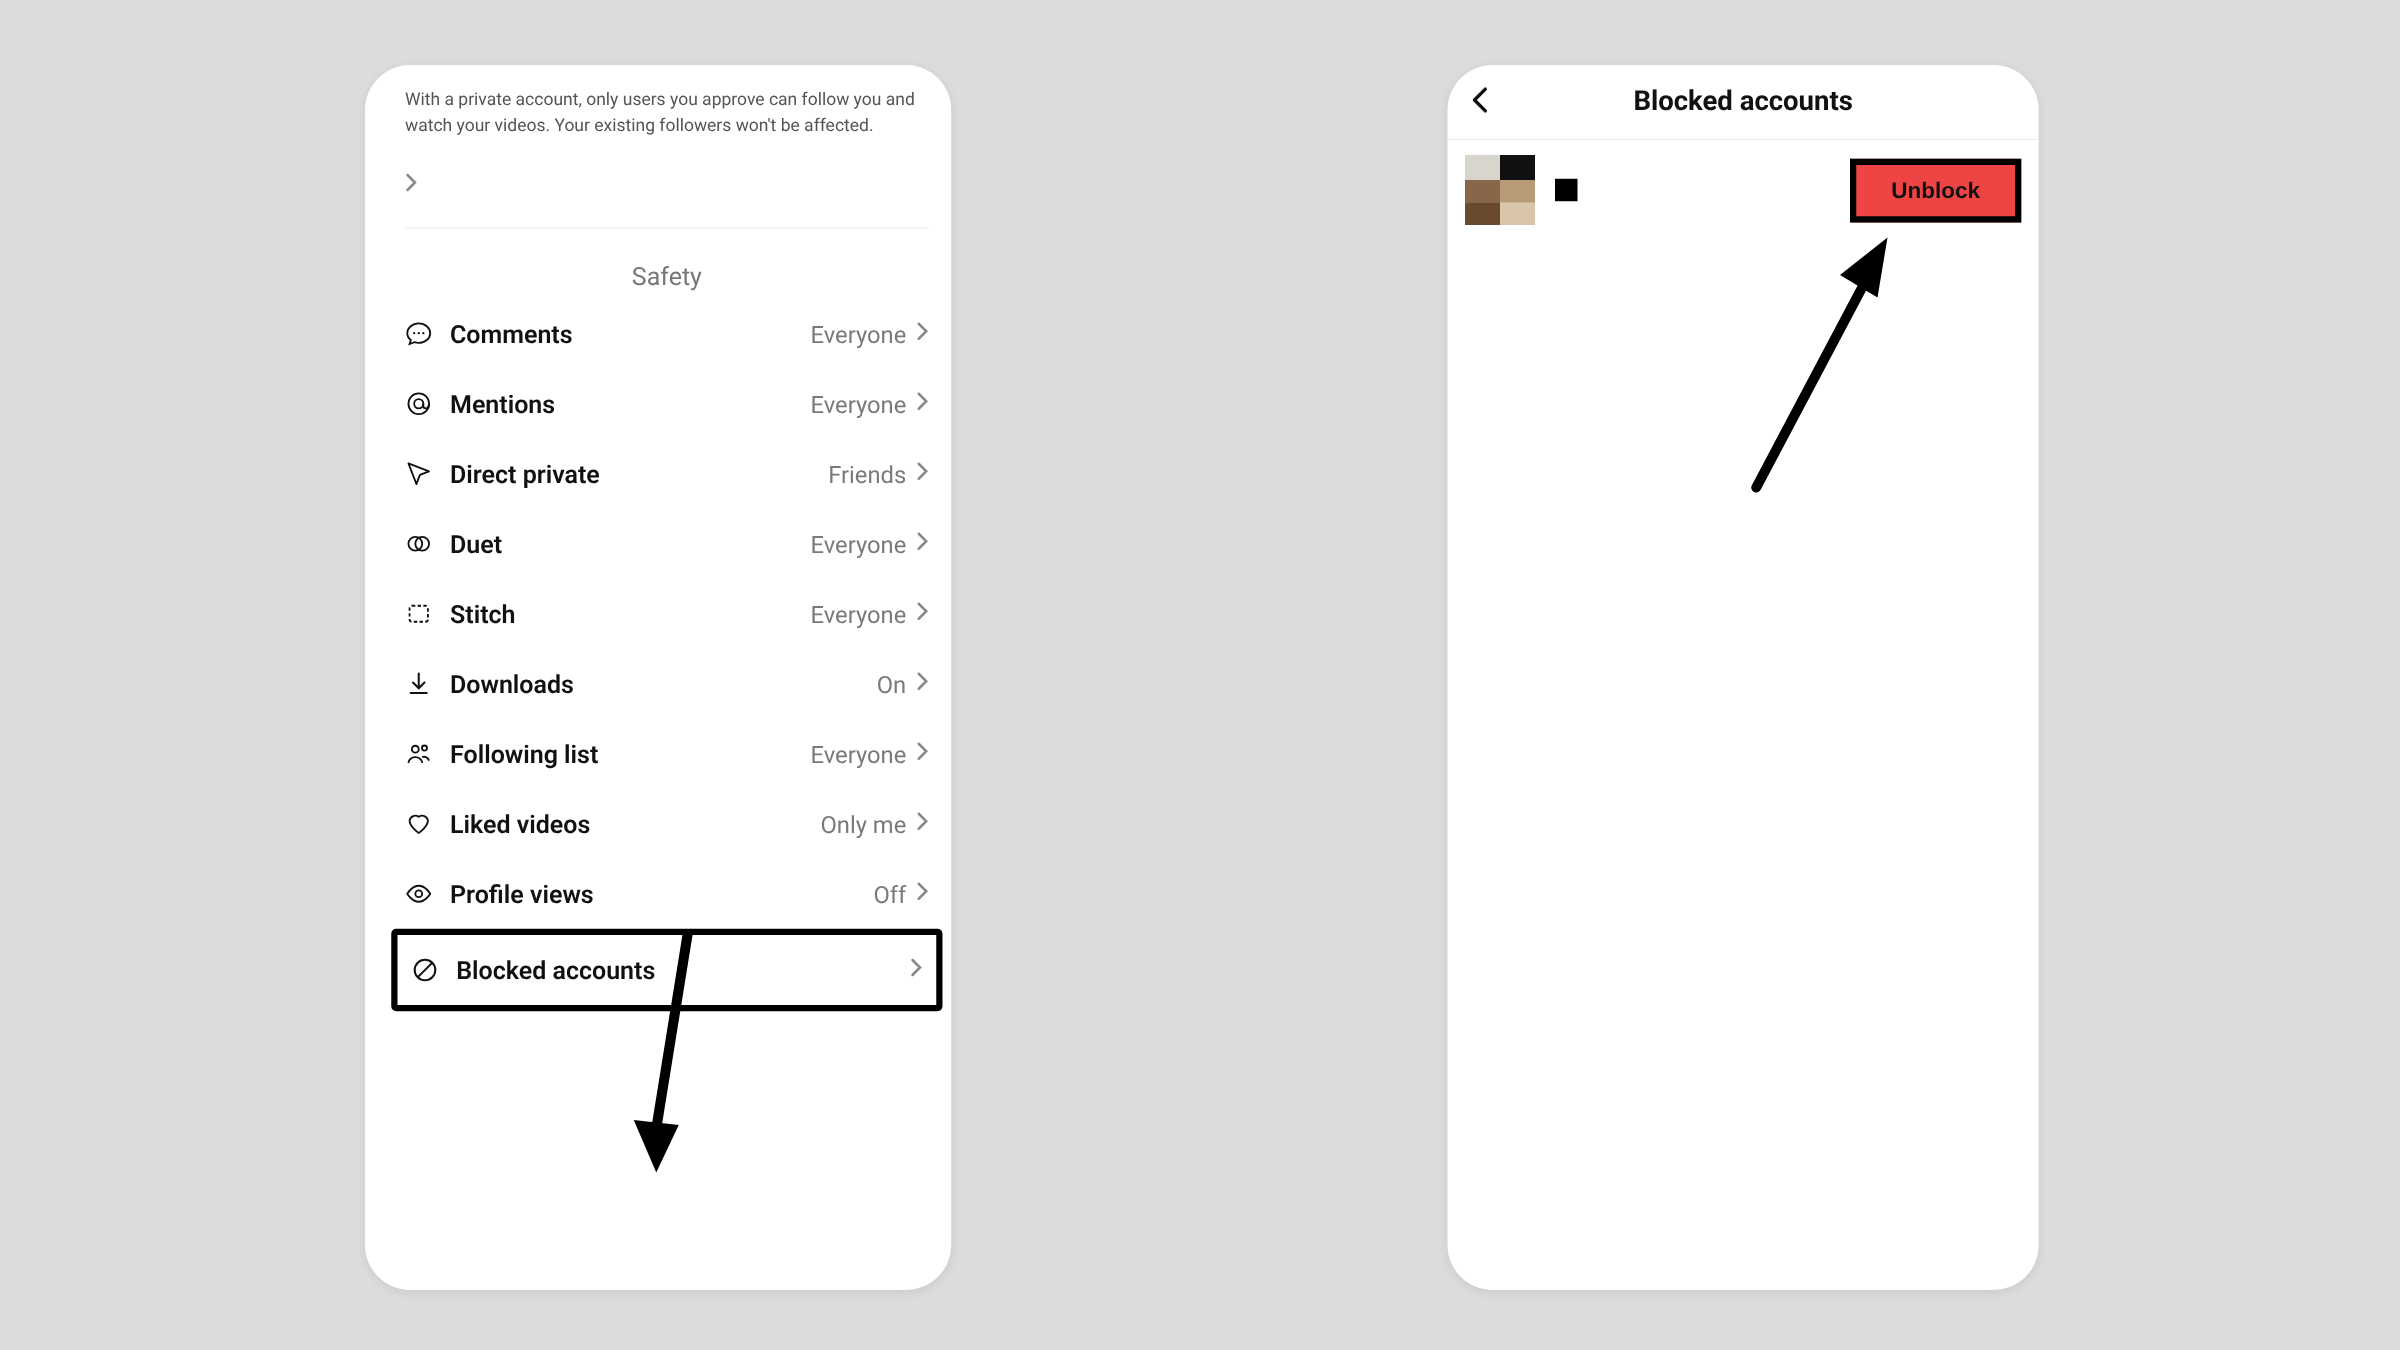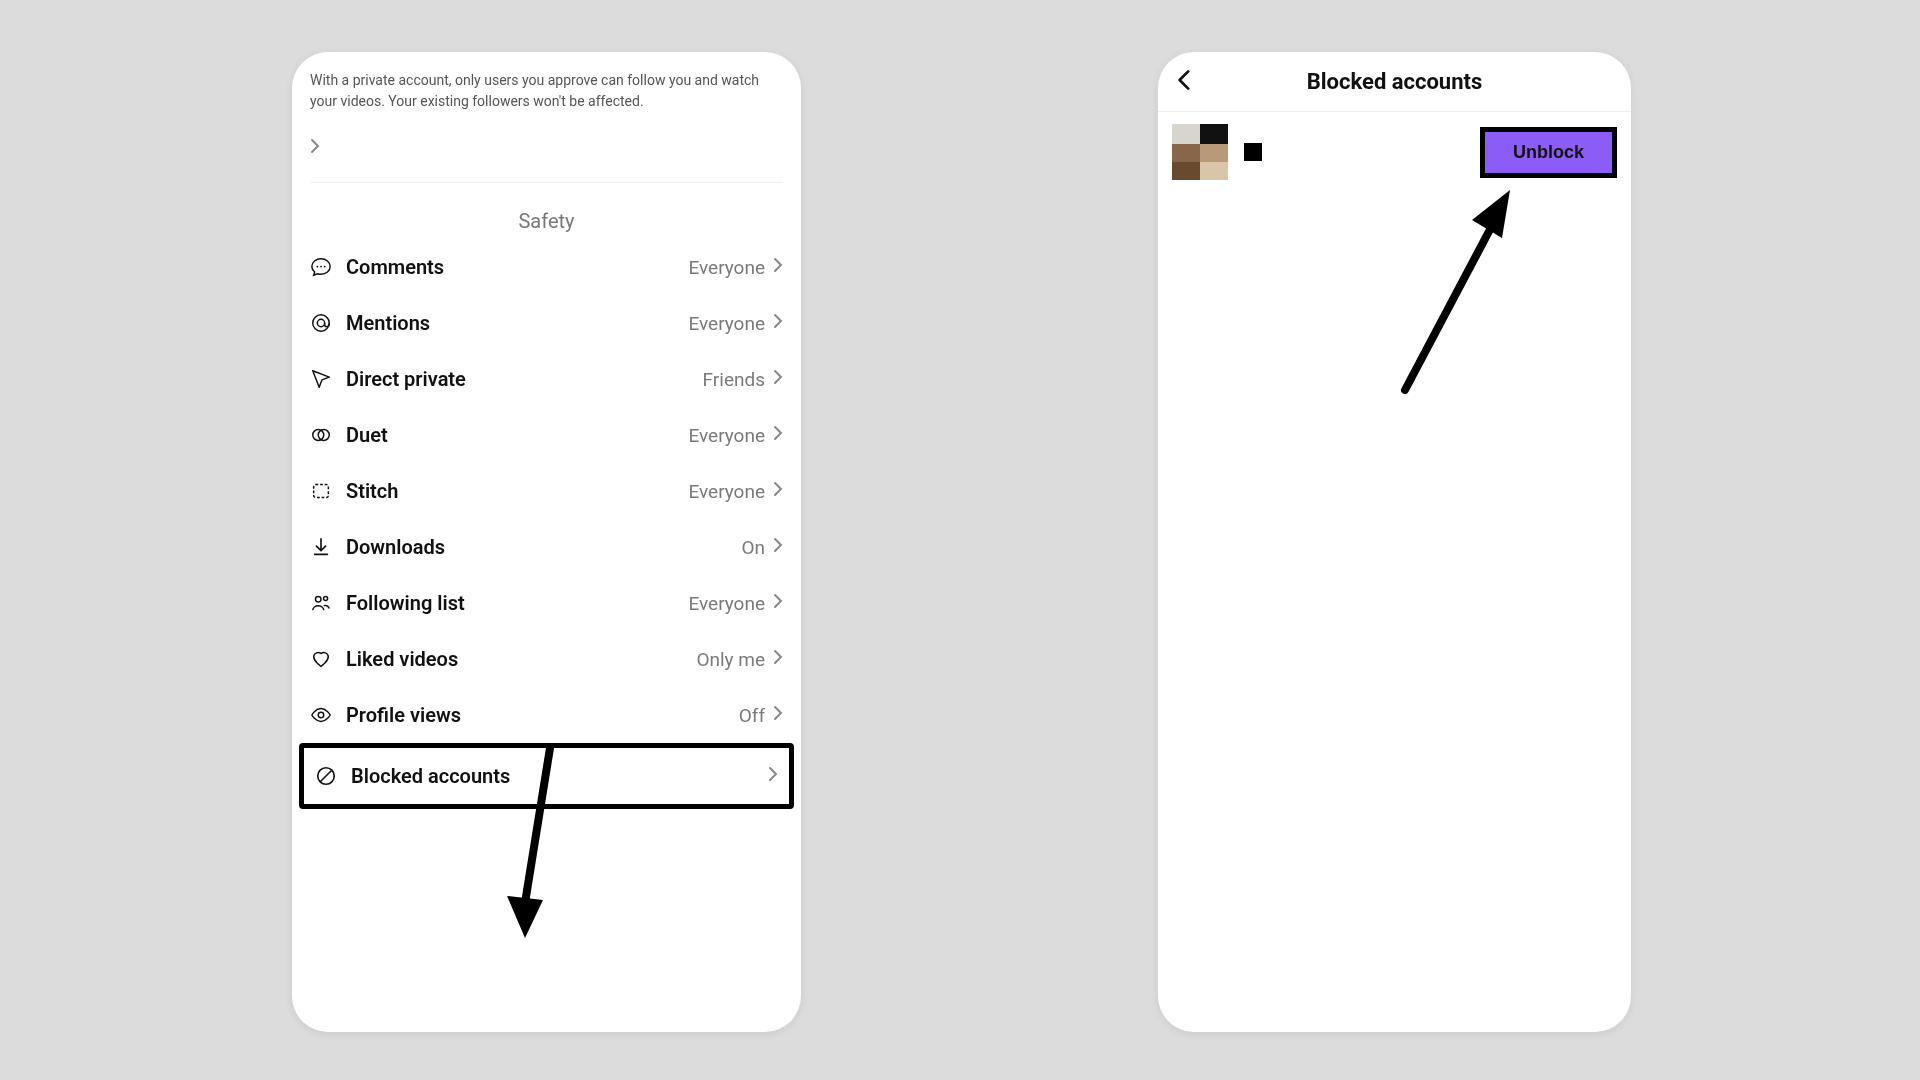--- a/index.html
+++ b/index.html
@@ -14,22 +14,23 @@
   .phone {
     position: absolute;
     background: #fff;
     border-radius: 36px;
     overflow: hidden;
     box-shadow: 0 2px 8px rgba(0,0,0,0.08);
   }
   .phone-left {
     left: 292px;
     top: 52px;
-    width: 509px;
+    width: 469px;
     height: 980px;
+    padding-left: 14px;
   }
   .phone-right {
     left: 1158px;
     top: 52px;
     width: 473px;
     height: 980px;
   }
   .content { padding: 0 12px; }
   .desc {
     color: #555;
@@ -123,21 +124,21 @@
     background: #000;
     margin-left: 16px;
   }
   .spacer { flex-grow: 1; }
   .unblock-btn {
     border: 5px solid #000;
     padding: 10px 28px;
     font-size: 18px;
     font-weight: 700;
     color: #111;
-    background: #8b5cf6;
+    background: #ef4444;
     cursor: pointer;
   }
   
   .arrow {
     position: absolute;
     pointer-events: none;
   }
 </style>
 </head>
 <body>

